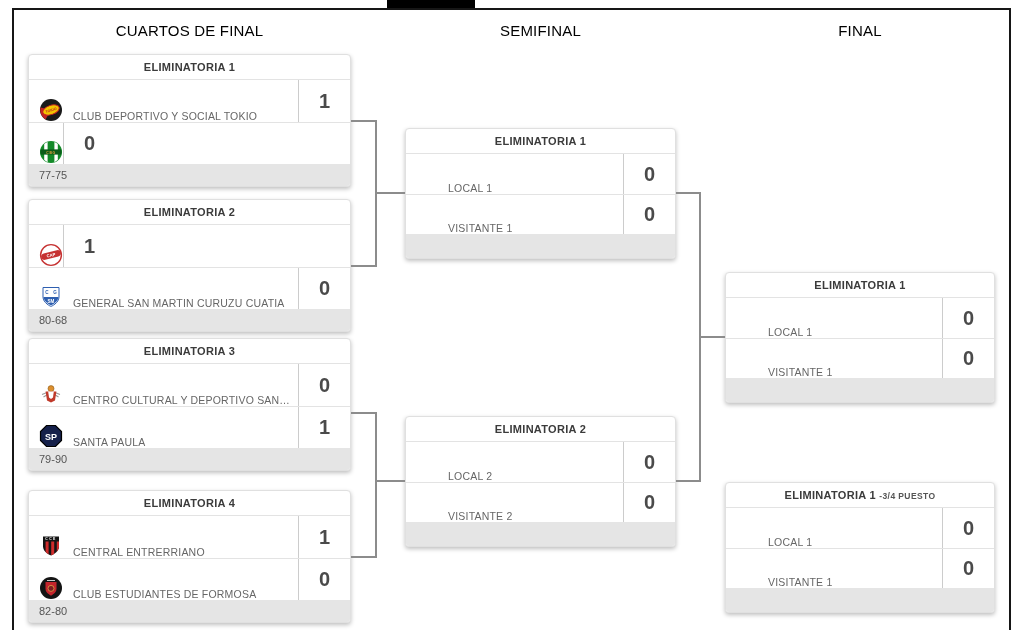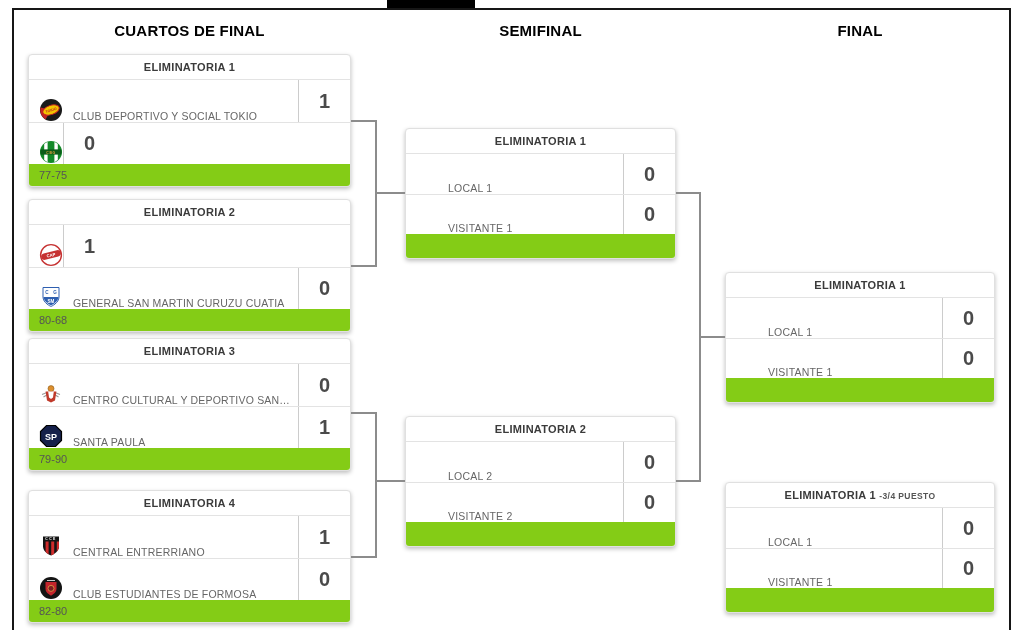--- a/index.html
+++ b/index.html
@@ -3,21 +3,21 @@
 <meta charset="utf-8">
 <style>
   * { box-sizing: border-box; margin: 0; padding: 0; }
   html,body { width:1018px; height:630px; overflow:hidden; background:#fff;
     font-family:"Liberation Sans", sans-serif; position:relative; }
 
   .page-border { position:absolute; left:12px; top:8px; width:999px; height:640px;
     border:2px solid #161616; pointer-events:none; }
   .top-black-bar { position:absolute; left:387px; top:0; width:88px; height:8px; background:#000; }
 
-  .col-title { position:absolute; top:22px; font-size:15px; font-weight:bold; color:#000;
+  .col-title { position:absolute; top:22px; font-size:15px; font-weight:normal; color:#000;
     text-align:center; letter-spacing:.2px; }
   .col-title.qf { left:28px;  width:323px; }
   .col-title.sf { left:405px; width:271px; }
   .col-title.fi { left:725px; width:270px; }
 
   .match-card { position:absolute; background:#fff; border:1px solid #e0e0e0; border-radius:4px;
     box-shadow:0 2px 4px rgba(0,0,0,.25); }
   .match-card.qf { left:28px;  width:323px; }
   .match-card.sf { left:405px; width:271px; }
   .match-card.fi { left:725px; width:270px; }
@@ -32,21 +32,21 @@
   .team-row + .team-row { border-top:1px solid #e3e3e3; }
 
   .logo { width:24px; height:24px; margin-left:10px; flex:0 0 24px; }
   .logo svg { display:block; }
   .team-name { flex:1; font-size:10.5px; color:#666; letter-spacing:.2px; margin-left:10px;
     margin-right:6px; white-space:nowrap; overflow:hidden; text-overflow:ellipsis; text-transform:uppercase; }
   .sf .team-name, .fi .team-name { margin-left:42px; }
   .score { width:52px; flex:0 0 52px; align-self:stretch; display:flex; align-items:center;
     justify-content:center; border-left:1px solid #ccc; font-size:20px; font-weight:bold; color:#4a4a4a; }
 
-  .card-footer { background:#84cc16; border-radius:0 0 3px 3px; font-size:11px; color:#555;
+  .card-footer { background:#e5e5e5; border-radius:0 0 3px 3px; font-size:11px; color:#555;
     padding-left:10px; display:flex; align-items:center; }
   .qf .card-footer { height:22px; }
   .sf .card-footer, .fi .card-footer { height:24px; }
 
   .conn { position:absolute; background:#8c8c8c; }
 </style>
 </head>
 <body>
 
 <div class="top-black-bar"></div>

